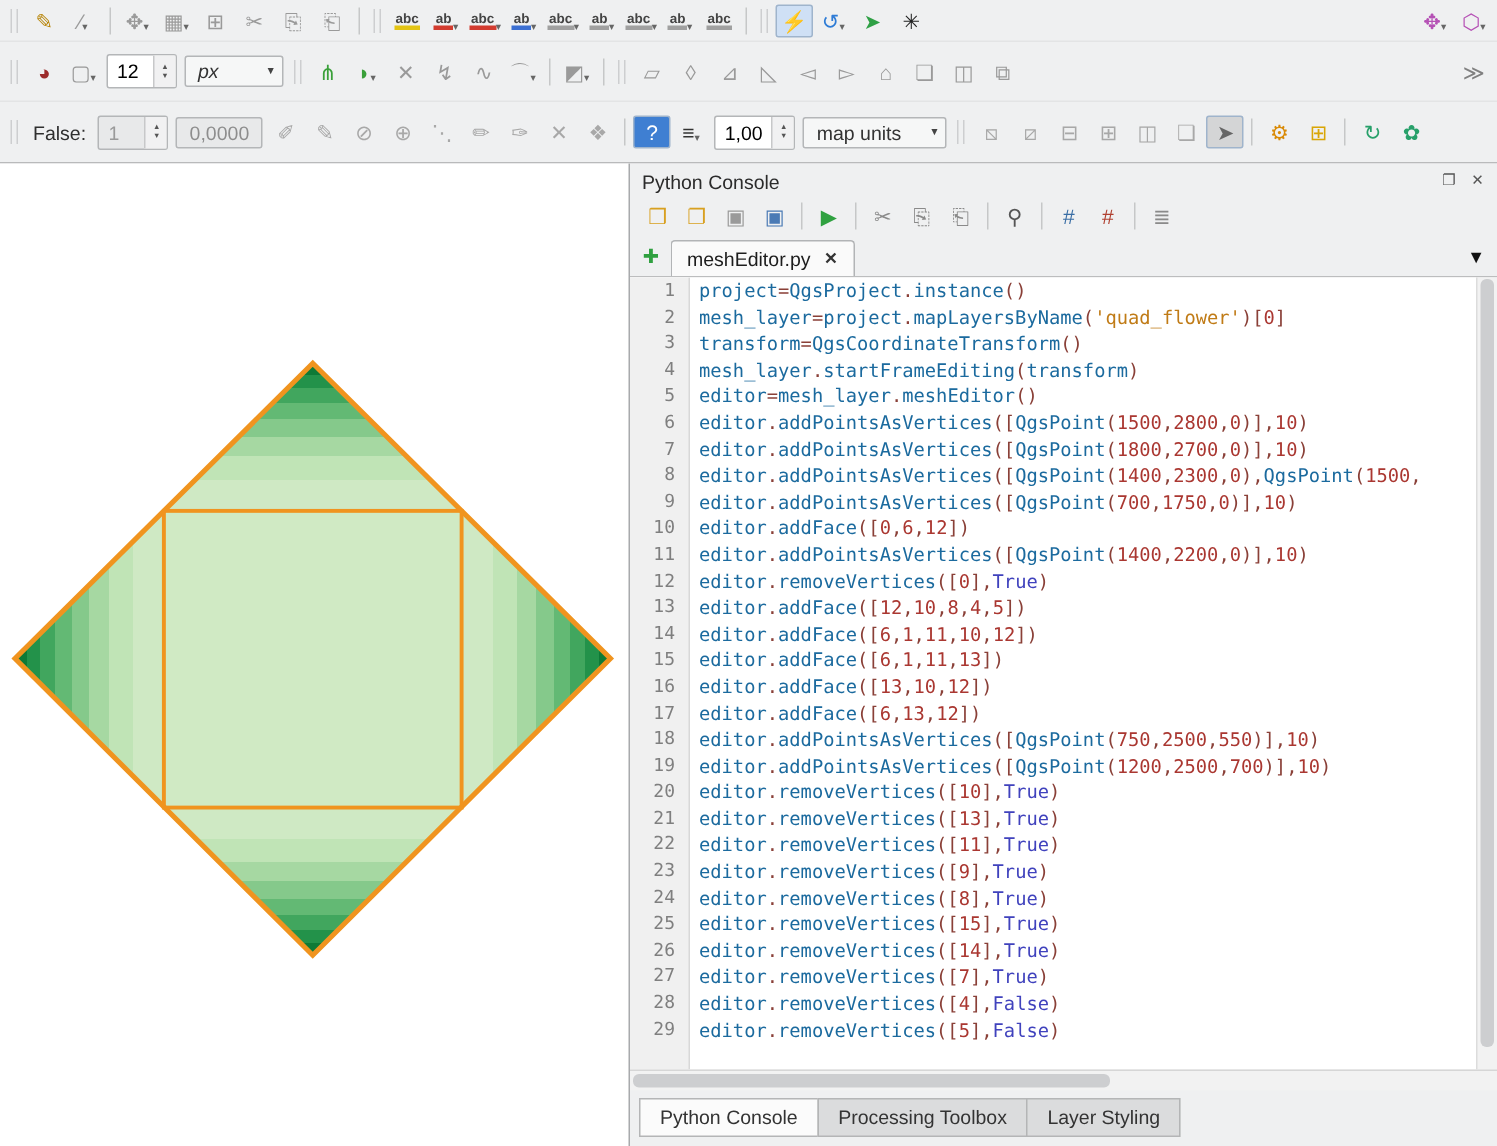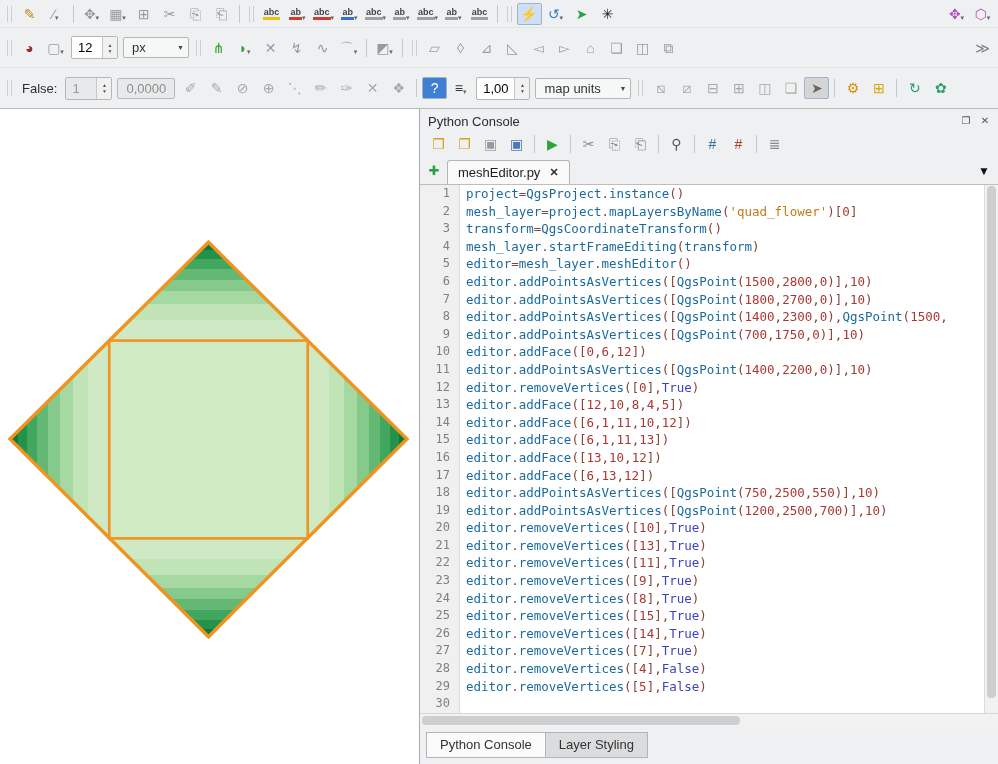--- a/index.html
+++ b/index.html
@@ -166,21 +166,21 @@
           <span class="glyph" style="color: rgb(154, 154, 154);">▢</span>
           <span class="ddarrow">▾</span>
         </button>
         <div class="tspin">
           <span class="tspin-val">12</span>
           <span class="tspin-btns">
             <span>▲</span>
             <span>▼</span>
           </span>
         </div>
-        <div class="tcombo" style="width: 66px;">
+        <div class="tcombo" style="width: 66px; font-style: italic;">
           <span class="tcombo-val">px</span>
           <span class="tcombo-arrow">▼</span>
         </div>
         <span class="thandle"></span>
         <button class="tbtn">
           <span class="glyph" style="color: rgb(58, 160, 58);">⋔</span>
         </button>
         <button class="tbtn">
           <span class="glyph" style="color: rgb(58, 160, 58);">◗</span>
           <span class="ddarrow">▾</span>
@@ -511,31 +511,31 @@
             <div class="cline"><span class="lnum">20</span><span class="ccode" style="color: rgb(27, 106, 158);">editor<span style="color:#8a4038">.</span>removeVertices<span style="color:#8a4038">(</span><span style="color:#8a4038">[</span><span style="color:#aa3731">10</span><span style="color:#8a4038">]</span><span style="color:#8a4038">,</span><span style="color:#4042bd">True</span><span style="color:#8a4038">)</span></span></div>
             <div class="cline"><span class="lnum">21</span><span class="ccode" style="color: rgb(27, 106, 158);">editor<span style="color:#8a4038">.</span>removeVertices<span style="color:#8a4038">(</span><span style="color:#8a4038">[</span><span style="color:#aa3731">13</span><span style="color:#8a4038">]</span><span style="color:#8a4038">,</span><span style="color:#4042bd">True</span><span style="color:#8a4038">)</span></span></div>
             <div class="cline"><span class="lnum">22</span><span class="ccode" style="color: rgb(27, 106, 158);">editor<span style="color:#8a4038">.</span>removeVertices<span style="color:#8a4038">(</span><span style="color:#8a4038">[</span><span style="color:#aa3731">11</span><span style="color:#8a4038">]</span><span style="color:#8a4038">,</span><span style="color:#4042bd">True</span><span style="color:#8a4038">)</span></span></div>
             <div class="cline"><span class="lnum">23</span><span class="ccode" style="color: rgb(27, 106, 158);">editor<span style="color:#8a4038">.</span>removeVertices<span style="color:#8a4038">(</span><span style="color:#8a4038">[</span><span style="color:#aa3731">9</span><span style="color:#8a4038">]</span><span style="color:#8a4038">,</span><span style="color:#4042bd">True</span><span style="color:#8a4038">)</span></span></div>
             <div class="cline"><span class="lnum">24</span><span class="ccode" style="color: rgb(27, 106, 158);">editor<span style="color:#8a4038">.</span>removeVertices<span style="color:#8a4038">(</span><span style="color:#8a4038">[</span><span style="color:#aa3731">8</span><span style="color:#8a4038">]</span><span style="color:#8a4038">,</span><span style="color:#4042bd">True</span><span style="color:#8a4038">)</span></span></div>
             <div class="cline"><span class="lnum">25</span><span class="ccode" style="color: rgb(27, 106, 158);">editor<span style="color:#8a4038">.</span>removeVertices<span style="color:#8a4038">(</span><span style="color:#8a4038">[</span><span style="color:#aa3731">15</span><span style="color:#8a4038">]</span><span style="color:#8a4038">,</span><span style="color:#4042bd">True</span><span style="color:#8a4038">)</span></span></div>
             <div class="cline"><span class="lnum">26</span><span class="ccode" style="color: rgb(27, 106, 158);">editor<span style="color:#8a4038">.</span>removeVertices<span style="color:#8a4038">(</span><span style="color:#8a4038">[</span><span style="color:#aa3731">14</span><span style="color:#8a4038">]</span><span style="color:#8a4038">,</span><span style="color:#4042bd">True</span><span style="color:#8a4038">)</span></span></div>
             <div class="cline"><span class="lnum">27</span><span class="ccode" style="color: rgb(27, 106, 158);">editor<span style="color:#8a4038">.</span>removeVertices<span style="color:#8a4038">(</span><span style="color:#8a4038">[</span><span style="color:#aa3731">7</span><span style="color:#8a4038">]</span><span style="color:#8a4038">,</span><span style="color:#4042bd">True</span><span style="color:#8a4038">)</span></span></div>
             <div class="cline"><span class="lnum">28</span><span class="ccode" style="color: rgb(27, 106, 158);">editor<span style="color:#8a4038">.</span>removeVertices<span style="color:#8a4038">(</span><span style="color:#8a4038">[</span><span style="color:#aa3731">4</span><span style="color:#8a4038">]</span><span style="color:#8a4038">,</span><span style="color:#4042bd">False</span><span style="color:#8a4038">)</span></span></div>
             <div class="cline"><span class="lnum">29</span><span class="ccode" style="color: rgb(27, 106, 158);">editor<span style="color:#8a4038">.</span>removeVertices<span style="color:#8a4038">(</span><span style="color:#8a4038">[</span><span style="color:#aa3731">5</span><span style="color:#8a4038">]</span><span style="color:#8a4038">,</span><span style="color:#4042bd">False</span><span style="color:#8a4038">)</span></span></div>
-            <div class="cline"><span class="lnum">30</span><span class="ccode" style="color: rgb(27, 106, 158);"></span></div>
           </div>
         <div class="vscroll">
           <div class="vhandle"></div>
         </div>
       </div>
 
       <div class="hscroll">
         <div class="hhandle"></div>
       </div>
 
       <div class="btabs" id="btabs">
           <div class="btab active">Python Console</div>
+          <div class="btab">Processing Toolbox</div>
           <div class="btab">Layer Styling</div>
         </div>
 
     </div>
   </div>
 </div>
 
 </body></html>

